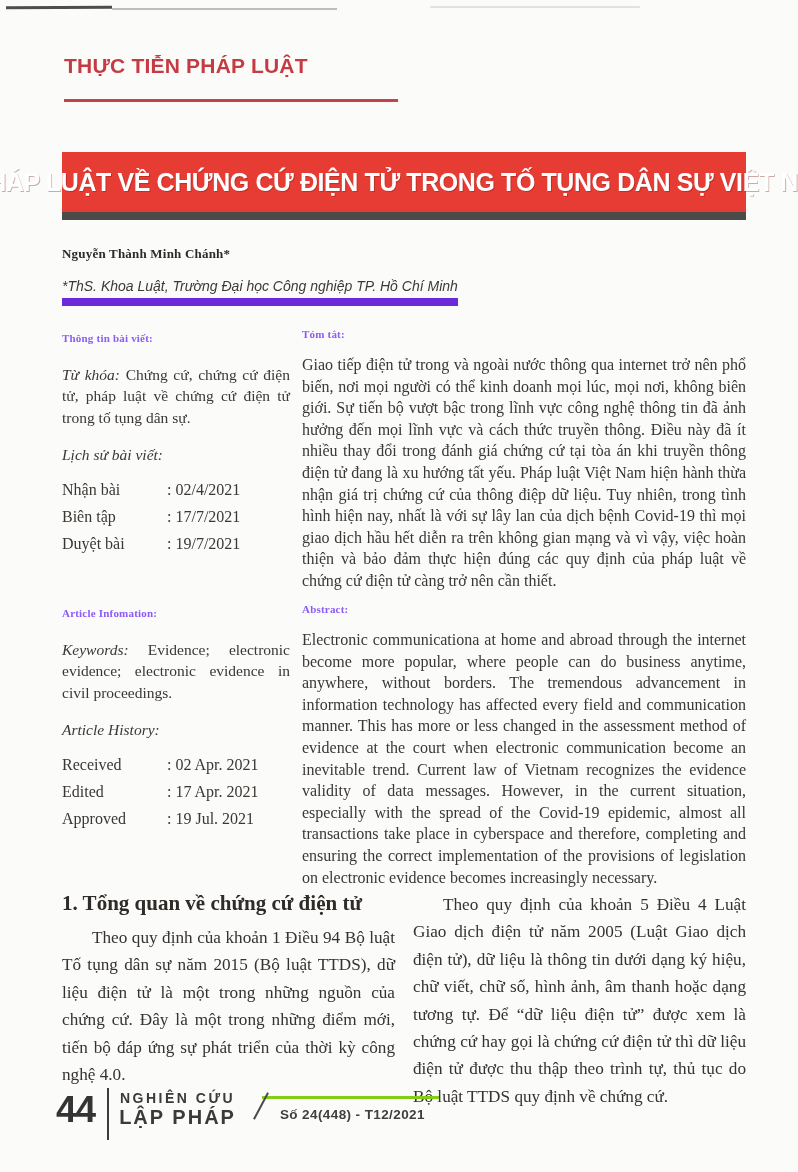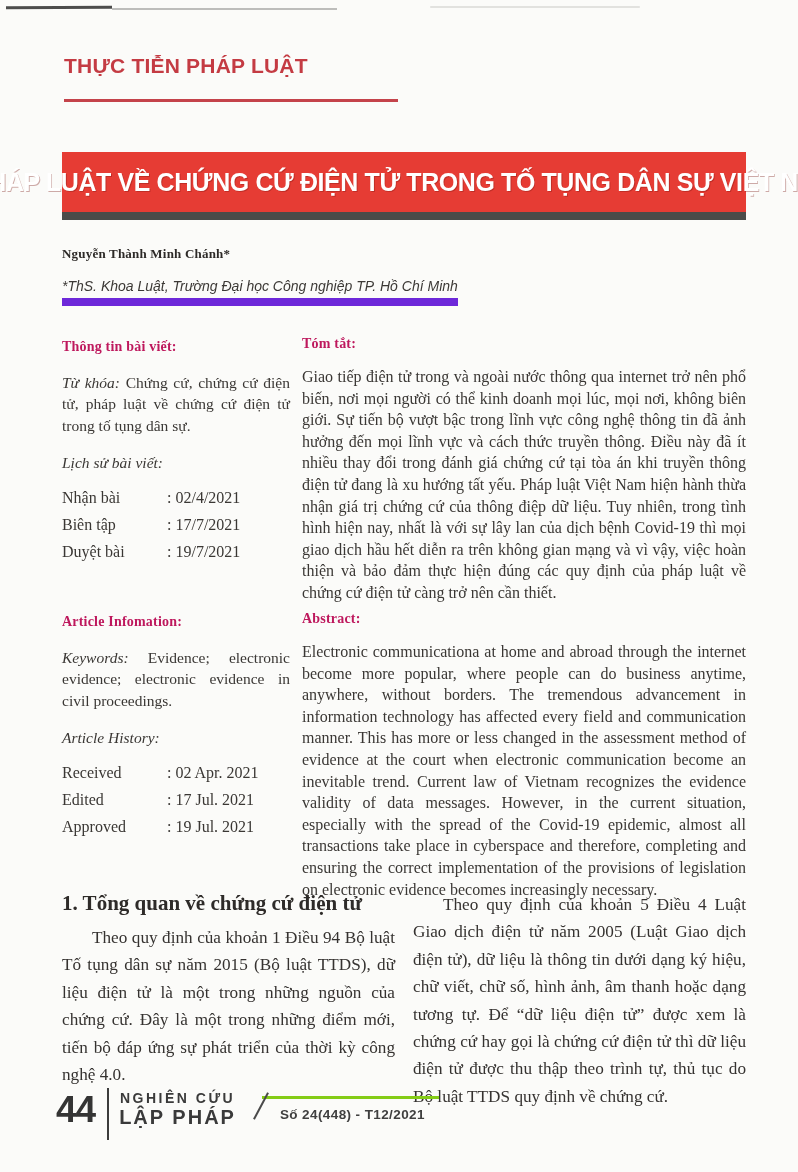--- a/index.html
+++ b/index.html
@@ -59,22 +59,22 @@
   }
 
   
   .meta{
     position:absolute;left:62px;width:684px;
     display:grid;grid-template-columns:228px 1fr;column-gap:12px;
   }
   .meta-1{top:328px;}
   .meta-2{top:603px;}
   .meta-heading{
-    font-weight:700;font-size:14px;color:#be185d;
-    margin:8px 0 14px 0;letter-spacing:.2px;
+    font-weight:700;font-size:11px;color:#8b5cf6;
+    margin:0 0 14px 0;letter-spacing:.2px;
   }
   .meta-left{font-size:15.5px;line-height:21.5px;}
   .keywords{margin:0 0 16px 0;text-align:justify;}
   .ilabel{font-style:italic;}
   .history-label{font-style:italic;font-size:15.5px;margin:0 0 10px 0;}
   .history-row{display:flex;line-height:27px;font-size:16px;}
   .history-row .hl{width:105px;flex:0 0 105px;}
   .abstract-text{
     margin:0;font-size:16px;line-height:21.6px;
     text-align:justify;color:#3a3734;
@@ -178,21 +178,21 @@
         <span class="ilabel">Keywords:</span>
         <span>Evidence; electronic evidence; electronic evidence in civil proceedings.</span>
       </p>
       <p class="history-label">Article History:</p>
       <div class="history-row">
         <span class="hl">Received</span>
         <span>: 02 Apr. 2021</span>
       </div>
       <div class="history-row">
         <span class="hl">Edited</span>
-        <span>: 17 Jul. 2021</span>
+        <span>: 17 Apr. 2021</span>
       </div>
       <div class="history-row">
         <span class="hl">Approved</span>
         <span>: 19 Jul. 2021</span>
       </div>
     </div>
     <div class="meta-right">
       <p class="meta-heading">Abstract:</p>
       <p class="abstract-text">Electronic communicationa at home and abroad through the internet become more popular, where people can do business anytime, anywhere, without borders. The tremendous advancement in information technology has affected every field and communication manner. This has more or less changed in the assessment method of evidence at the court when electronic communication become an inevitable trend. Current law of Vietnam recognizes the evidence validity of data messages. However, in the current situation, especially with the spread of the Covid-19 epidemic, almost all transactions take place in cyberspace and therefore, completing and ensuring the correct implementation of the provisions of legislation on electronic evidence becomes increasingly necessary.</p>
     </div>

